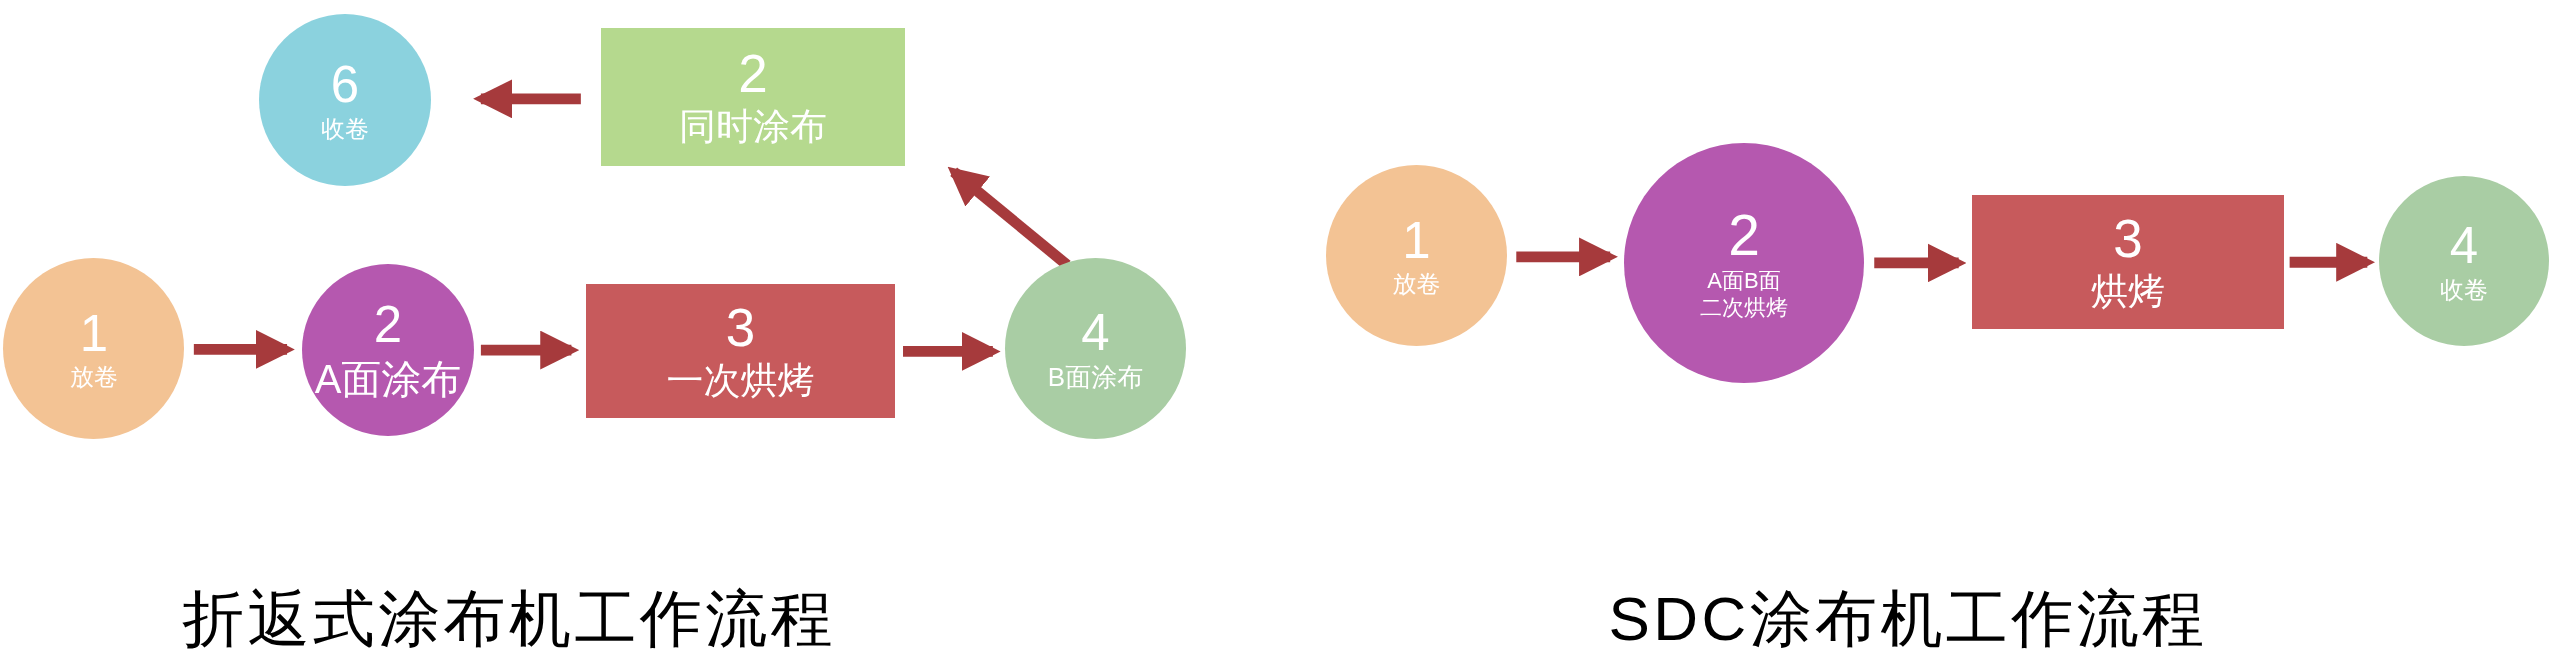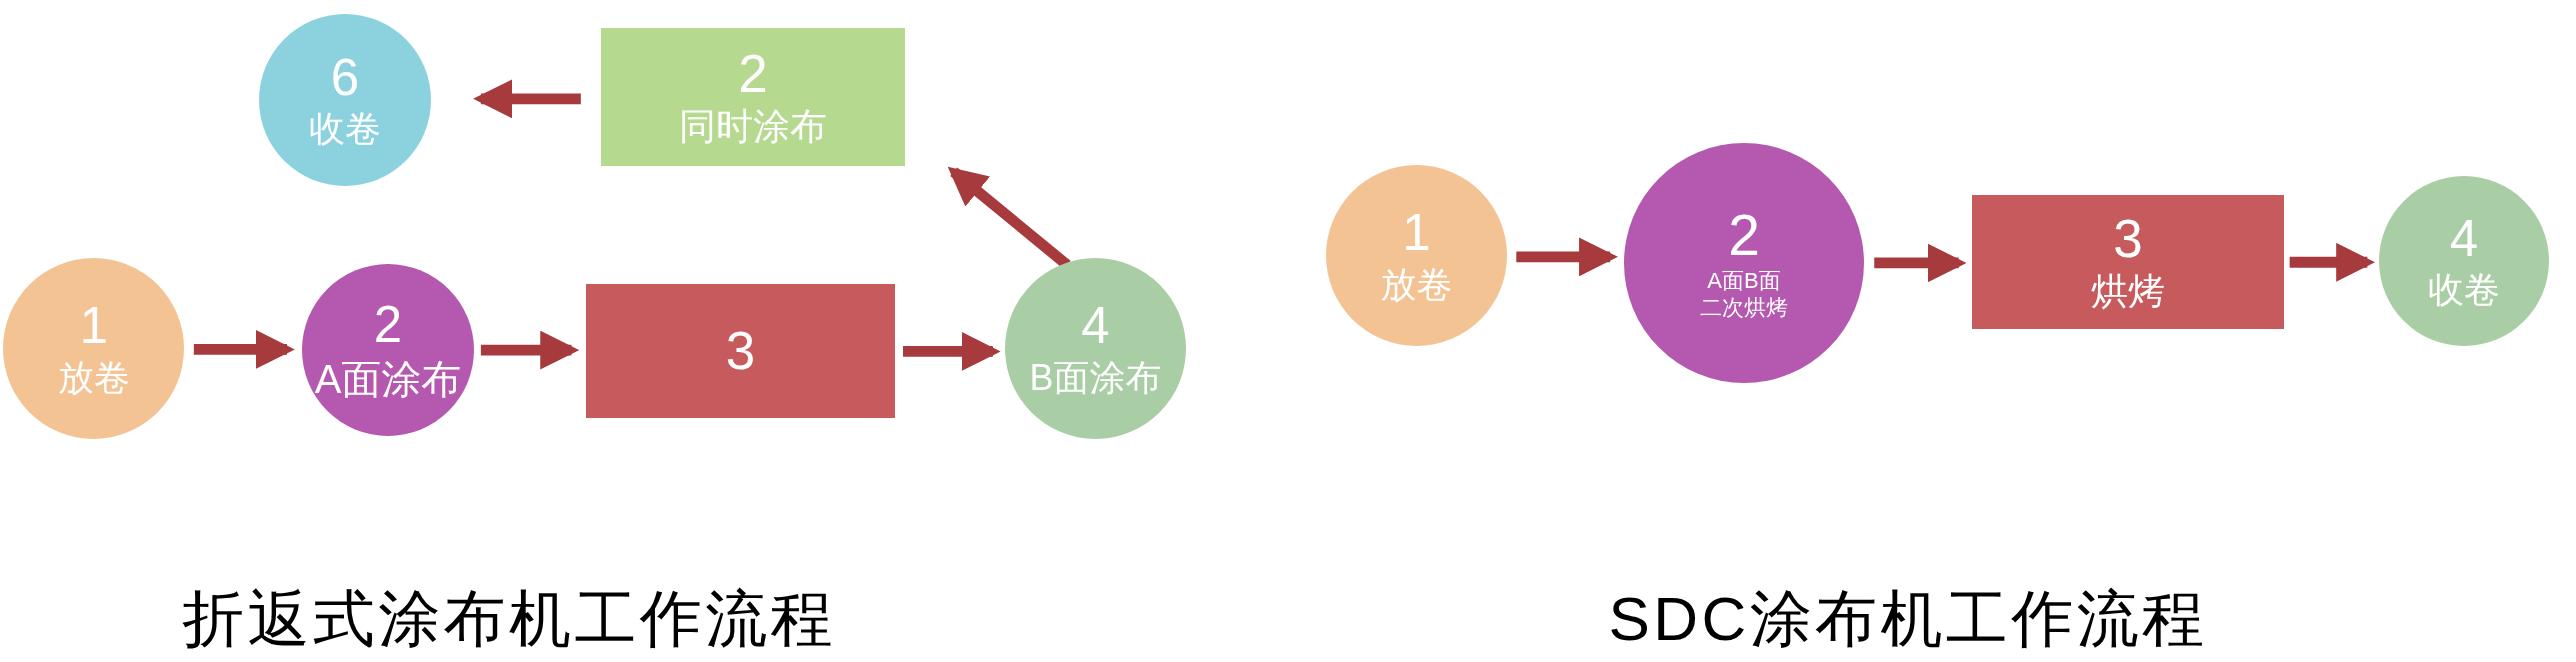--- a/index.html
+++ b/index.html
@@ -34,21 +34,21 @@
     color: #ffffff;
     text-align: center;
   }
   .circle { border-radius: 50%; }
   .num {
     font-size: 51px;
     line-height: 1.12;
     white-space: nowrap;
   }
   .lbl {
-    font-size: 36px;
+    font-size: 24px;
     line-height: 1.25;
     white-space: nowrap;
   }
   .rectnode .num { font-size: 53px; }
   .rectnode .lbl { font-size: 37px; }
   .bignode .num { font-size: 57px; }
   .bignode .lbl { font-size: 22px; line-height: 1.22; }
   .title {
     position: absolute;
     transform: translateX(-50%);
@@ -86,25 +86,26 @@
     <div class="lbl">放卷</div>
   </div>
 
   <div class="node circle" style="left: 302px; top: 264px; width: 172px; height: 172px; background-color: rgb(181, 88, 175);">
     <div class="num">2</div>
     <div class="lbl" style="font-size:40px;">A面涂布</div>
   </div>
 
   <div class="node rectnode" style="left: 586px; top: 284px; width: 309px; height: 134px; background-color: rgb(199, 90, 92);">
     <div class="num">3</div>
+    <div class="lbl">一次烘烤</div>
   </div>
 
   <div class="node circle" style="left: 1005px; top: 258px; width: 181px; height: 181px; background-color: rgb(169, 205, 164);">
     <div class="num">4</div>
-    <div class="lbl" style="font-size:36px;">B面涂布</div>
+    <div class="lbl" style="font-size:26px;">B面涂布</div>
   </div>
 
   <div class="node rectnode" style="left: 601px; top: 28px; width: 304px; height: 138px; background-color: rgb(181, 217, 142);">
     <div class="num">2</div>
     <div class="lbl">同时涂布</div>
   </div>
 
   <div class="node circle" style="left: 259px; top: 14px; width: 172px; height: 172px; background-color: rgb(139, 210, 222);">
     <div class="num">6</div>
     <div class="lbl">收卷</div>

